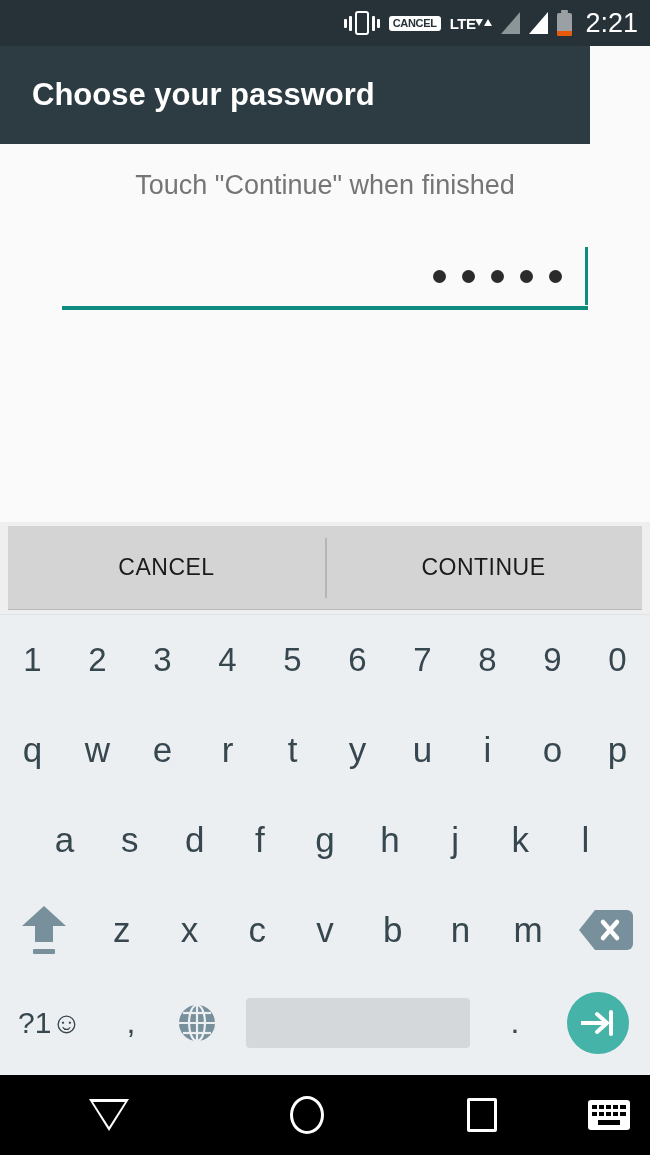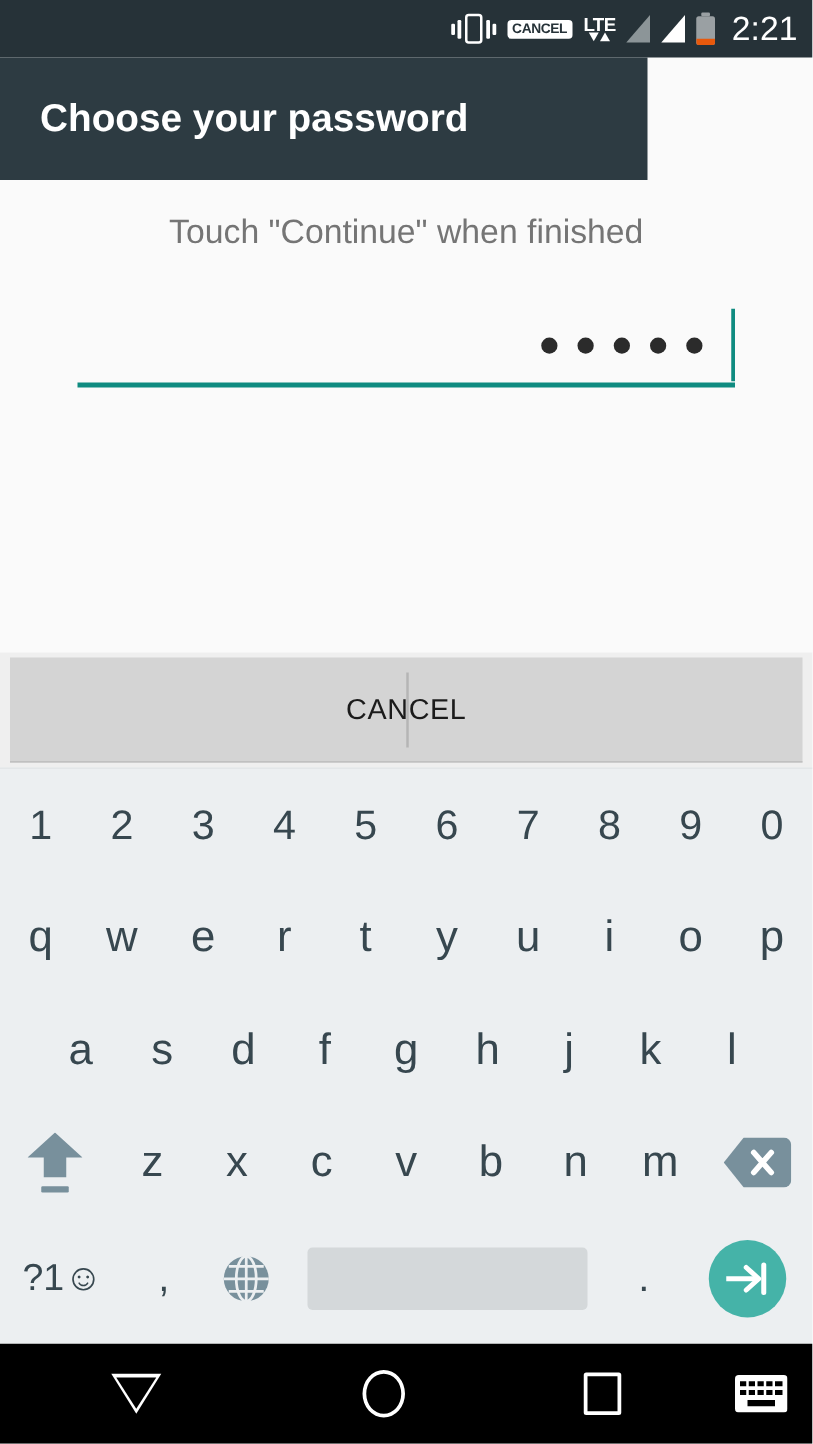--- a/index.html
+++ b/index.html
@@ -22,21 +22,21 @@
   .vib-b1 { height: 9px; } .vib-b2 { height: 15px; }
   .vib-body {
     width: 14px; height: 24px; border: 2.5px solid #fff;
     border-radius: 3px; margin: 0 1px;
   }
   .volte-badge {
     background: #fff; color: #263238; font-size: 11px; font-weight: bold;
     padding: 2px 4px; border-radius: 3px; letter-spacing: -0.3px;
     font-family: "Liberation Sans", sans-serif; line-height: 1;
   }
-  .lte-group { display: flex; flex-direction: column; align-items: center; line-height: 1; }
+  .lte-group { display: flex; flex-direction: row; align-items: center; line-height: 1; }
   .lte-text { color: #fff; font-size: 15px; font-weight: bold; letter-spacing: -0.5px; }
   .lte-arrows { display: flex; gap: 1px; margin-top: -2px; }
   .arrow-dn, .arrow-up {
     width: 0; height: 0; border-left: 4px solid transparent; border-right: 4px solid transparent;
   }
   .arrow-dn { border-top: 7px solid #ffffff; }
   .arrow-up { border-bottom: 7px solid #ffffff; }
   .sig {
     width: 0; height: 0; border-left: 19px solid transparent; border-bottom-style: solid;
     border-bottom-width: 22px;
@@ -50,21 +50,21 @@
   }
   .batt-body {
     position: absolute; top: 3px; left: 0; width: 15px; height: 23px;
     background: #9aa0a3; border-radius: 2px; overflow: hidden;
   }
   .batt-low { position: absolute; bottom: 0; left: 0; width: 15px; height: 5px; background: #e8590c; }
   .clock { color: #fff; font-size: 27px; letter-spacing: 0px; margin-left: 4px; }
 
   
   .header {
-    position: absolute; top: 46px; left: 0; width: 518px; height: 98px;
+    position: absolute; top: 46px; left: 0; width: 590px; height: 98px;
     background: #2d3b42; display: flex; align-items: center;
   }
   .header-title {
     color: #ffffff; font-size: 31px; font-weight: bold; padding-left: 32px;
   }
 
   
   .content {
     position: absolute; top: 144px; left: 0; width: 650px; height: 378px;
     background: #fafafa;
@@ -236,20 +236,21 @@
         <span class="pw-cursor"></span>
       </div>
       <div class="pw-underline"></div>
     </div>
   </div>
 
   <div class="actionbar">
     <div class="action-inner">
       <div class="act-btn">CANCEL</div>
       <div class="act-divider"></div>
+      <div class="act-btn">CONTINUE</div>
     </div>
   </div>
 
   <div class="keyboard">
 
     <div class="kb-row">
       <div class="key key-num">1</div>
       <div class="key key-num">2</div>
       <div class="key key-num">3</div>
       <div class="key key-num">4</div>

